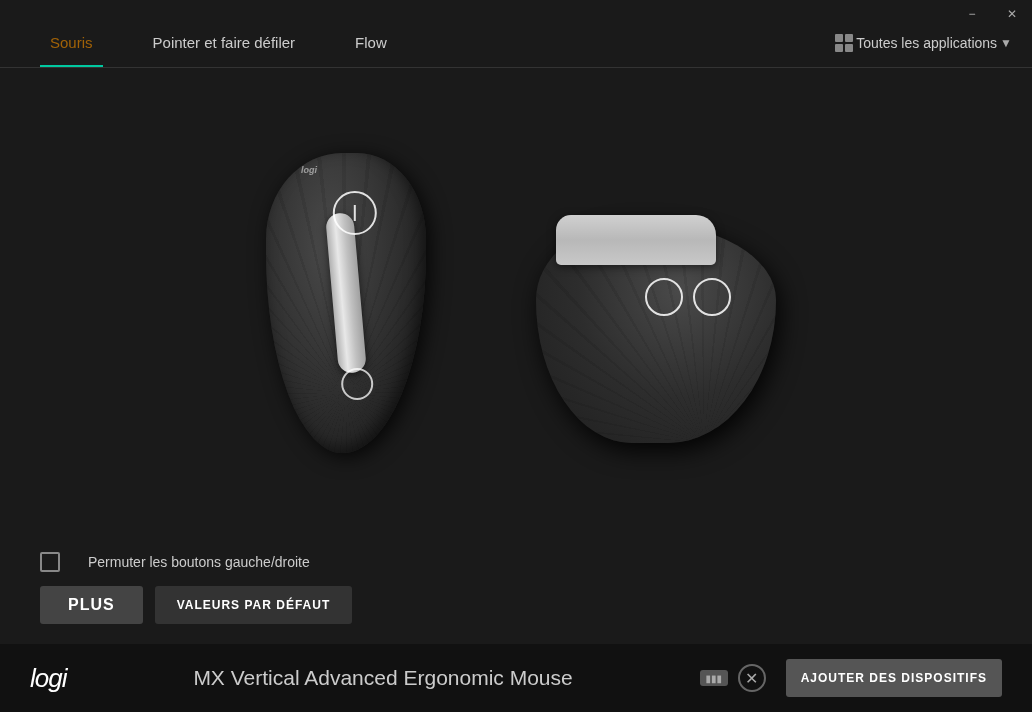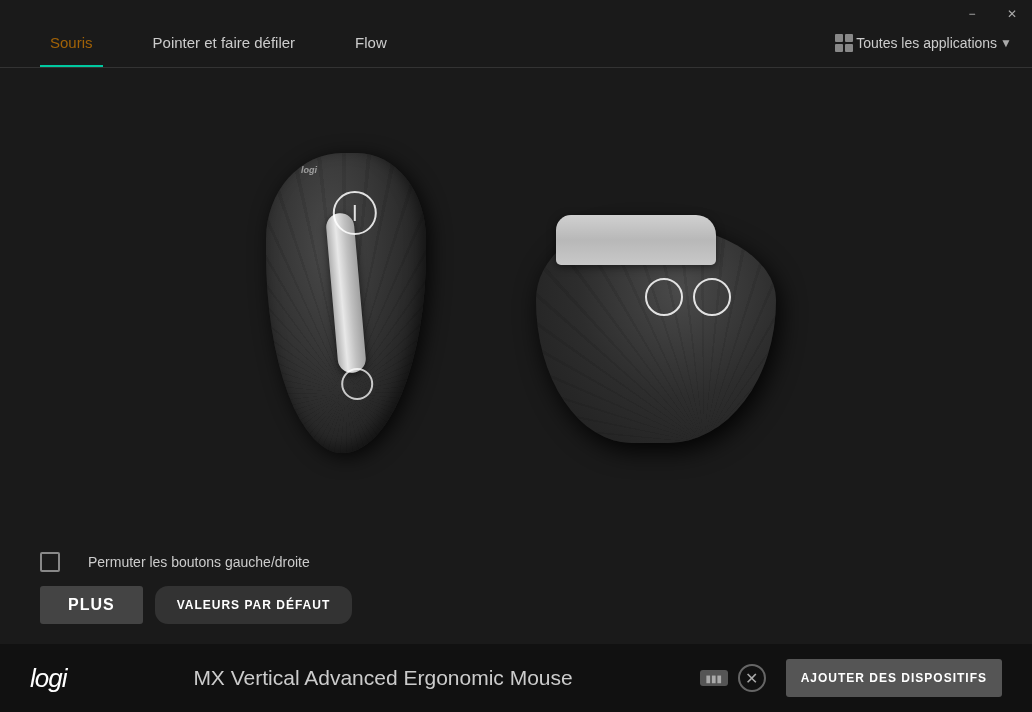--- a/index.html
+++ b/index.html
@@ -305,21 +305,21 @@
       color: #fff;
       font-size: 16px;
       font-weight: bold;
       letter-spacing: 1px;
       cursor: pointer;
     }
     .btn-default {
       padding: 10px 22px;
       background: #333;
       border: none;
-      border-radius: 13px;
+      border-radius: 3px;
       color: #fff;
       font-size: 12px;
       font-weight: bold;
       letter-spacing: 1px;
       cursor: pointer;
     }
 
     
     .footer {
       position: absolute;

